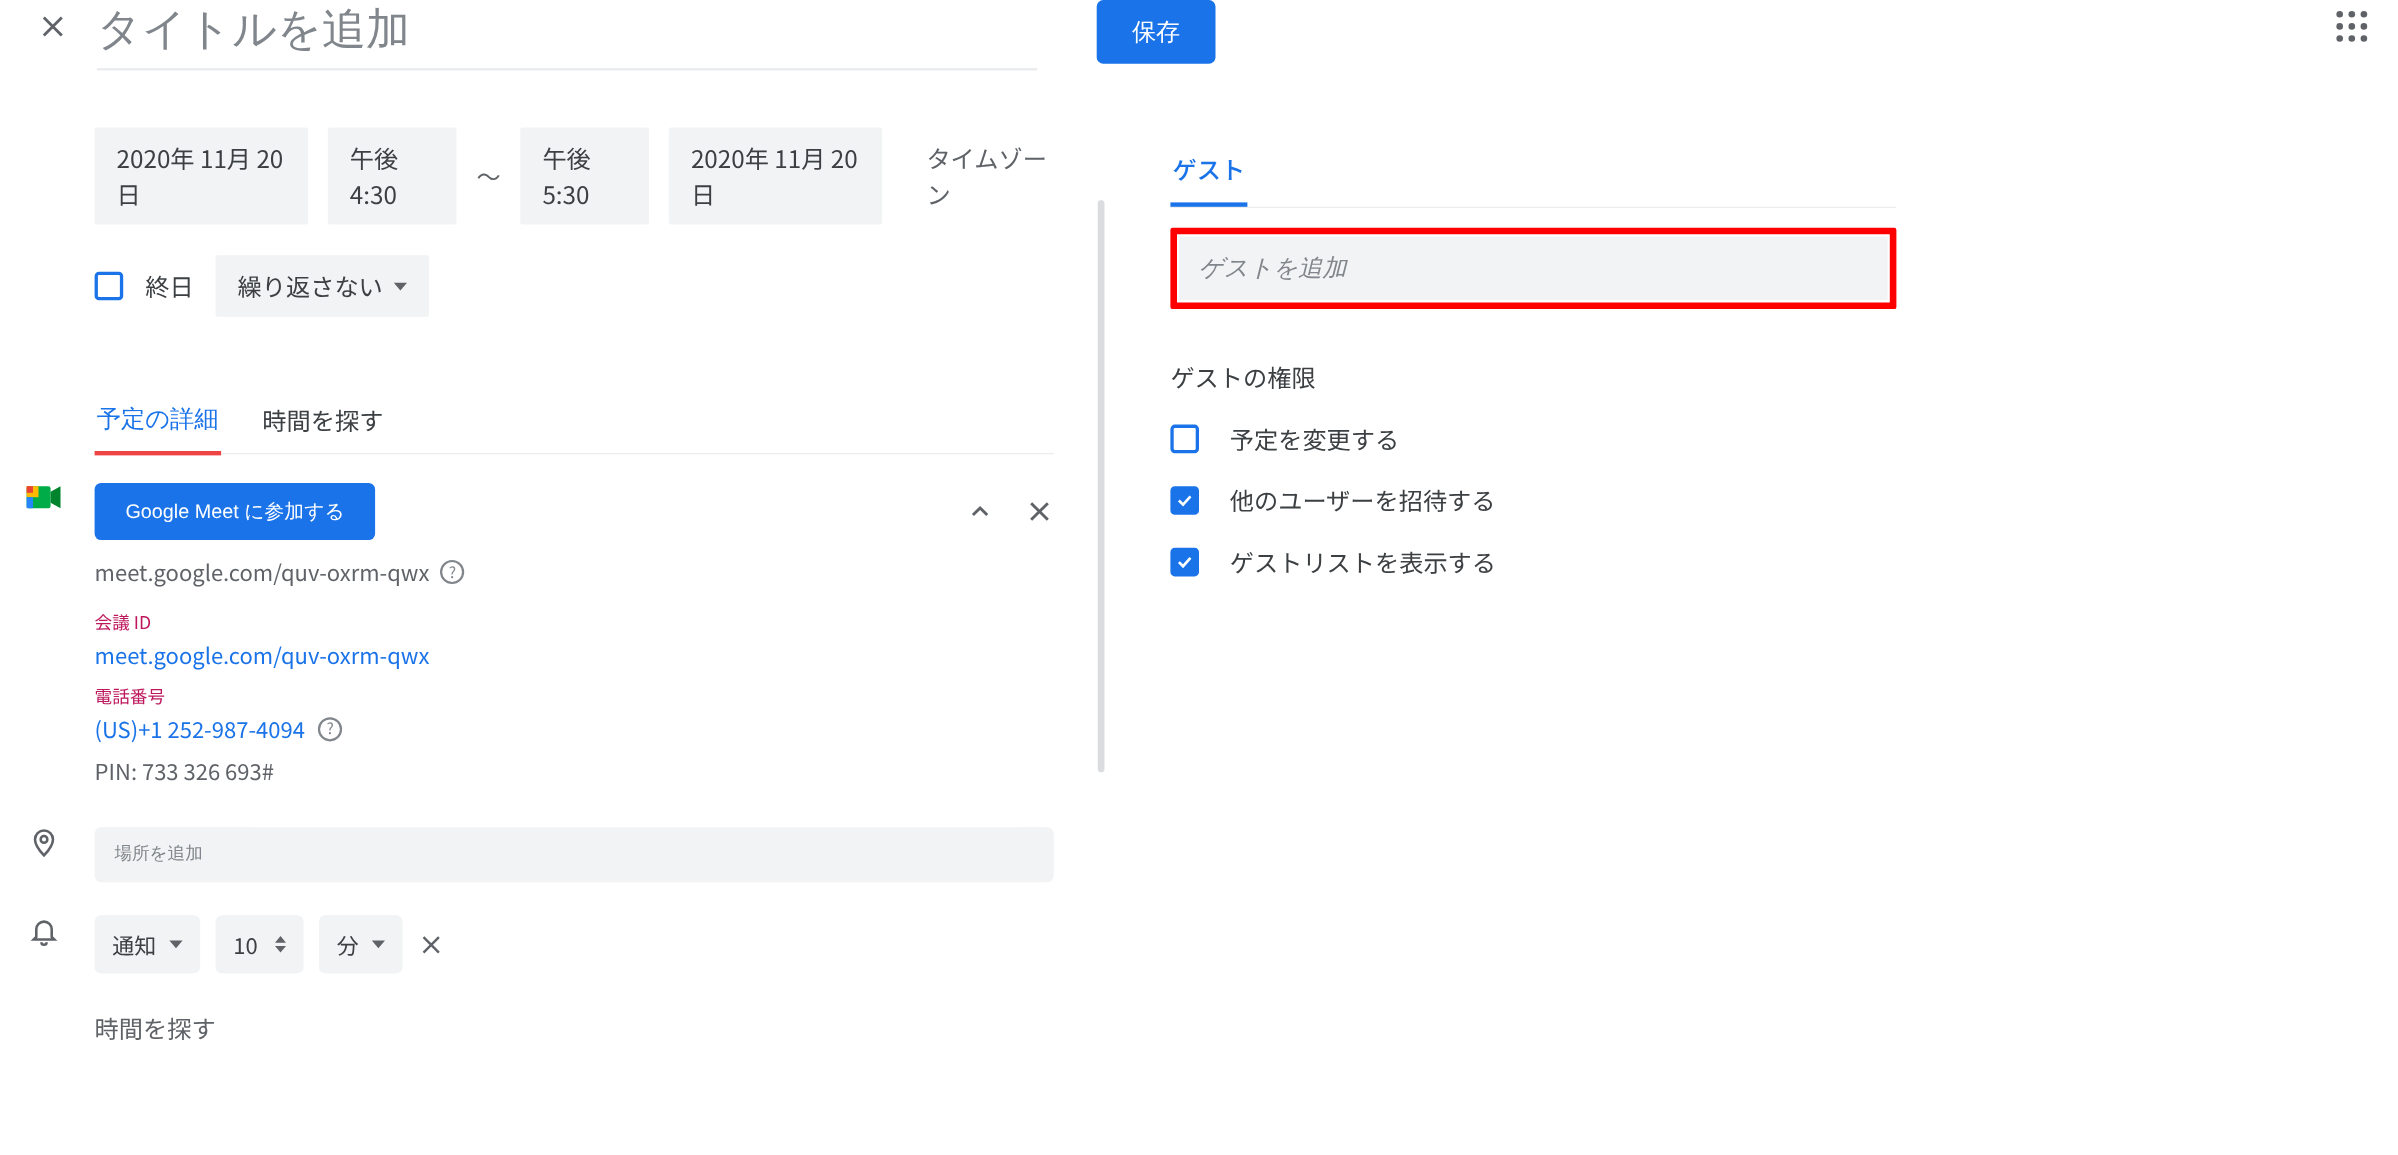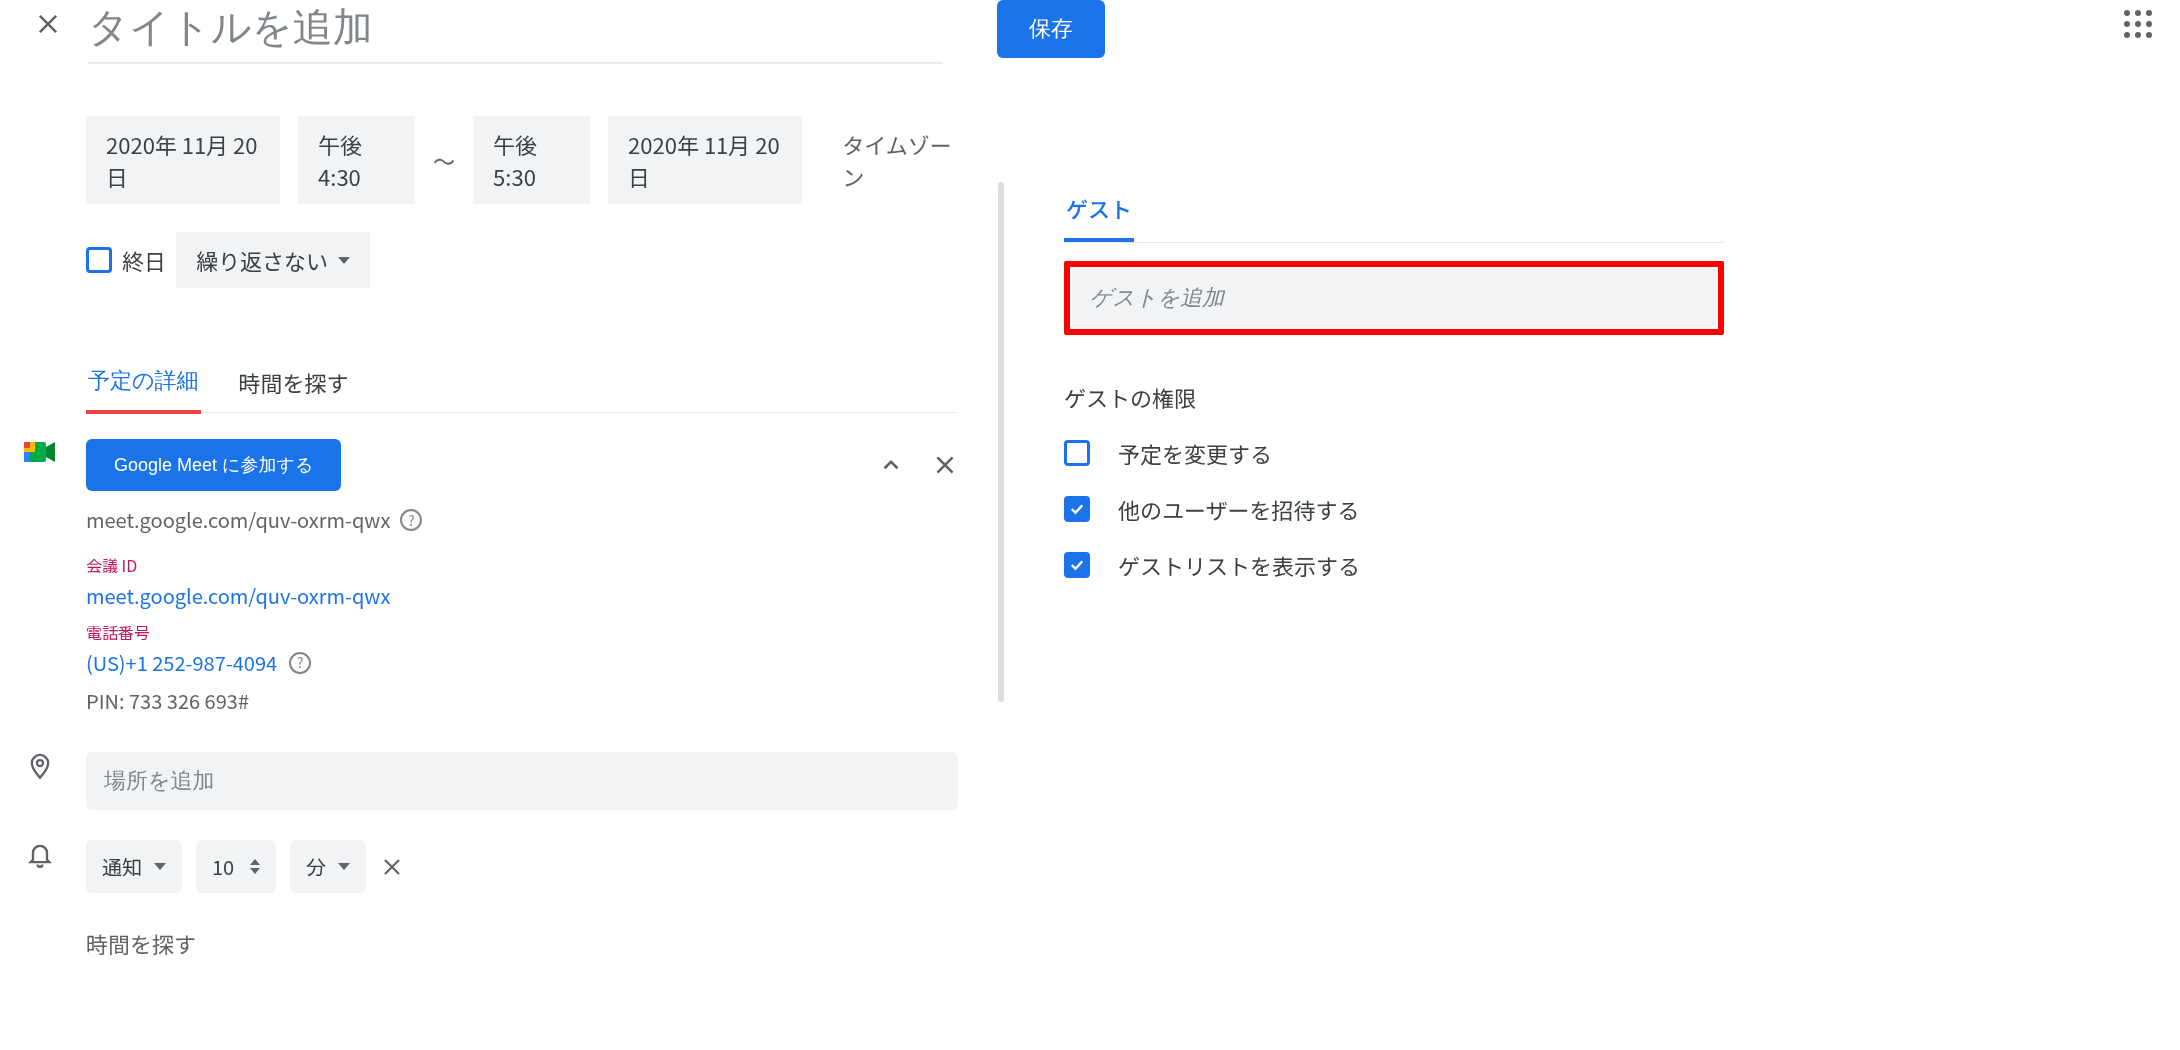--- a/index.html
+++ b/index.html
@@ -57,21 +57,21 @@
   
   .chip{
     background:#f1f3f4;border-radius:2px;padding:12px 20px;
     font-size:22px;color:#3c4043;display:inline-block;cursor:pointer;
   }
   .dt-row{display:flex;align-items:center;gap:18px;margin-top:44px;}
   .dt-sep{color:#5f6368;font-size:22px;}
   .tz-link{color:#5f6368;font-size:22px;margin-left:22px;cursor:pointer;}
 
   
-  .allday-row{display:flex;align-items:center;gap:10px;margin-top:28px;}
+  .allday-row{display:flex;align-items:center;gap:20px;margin-top:28px;}
   .chk{
     width:26px;height:26px;border:3px solid #1a73e8;border-radius:4px;
     display:inline-flex;align-items:center;justify-content:center;cursor:pointer;
     background:#fff;
   }
   .chk.filled{background:#1a73e8;}
   .chk.filled svg{color:#fff;}
   .chk-label{font-size:22px;color:#3c4043;}
   .repeat-chip{display:flex;align-items:center;gap:10px;}
   .caret-down{width:0;height:0;border-left:6px solid transparent;border-right:6px solid transparent;border-top:7px solid #5f6368;}
@@ -108,37 +108,37 @@
     display:inline-flex;align-items:center;justify-content:center;
     font-size:14px;color:#80868b;cursor:pointer;
   }
 
   .meet-details{margin-top:18px;line-height:1.7;}
   .meet-details .lbl{color:#be185d;font-size:16px;}
 
   
   .loc-input{
     width:100%;background:#f1f3f4;border:none;border-radius:6px;
-    font-size:22px;padding:16px 18px;color:#3c4043;outline:none;
+    font-size:16px;padding:16px 18px;color:#3c4043;outline:none;
   }
   .loc-input::placeholder{color:#80868b;}
 
   
   .notif-row{display:flex;align-items:center;gap:14px;}
   .mini-chip{background:#f1f3f4;border-radius:6px;padding:12px 16px;font-size:20px;color:#3c4043;display:flex;align-items:center;gap:12px;cursor:pointer;}
   .spinner{display:flex;flex-direction:column;gap:3px;}
   .spinner span{width:0;height:0;border-left:5px solid transparent;border-right:5px solid transparent;}
   .spinner .up{border-bottom:6px solid #5f6368;}
   .spinner .dn{border-top:6px solid #5f6368;}
   .x-btn{color:#5f6368;cursor:pointer;}
 
   .add-notif{color:#5f6368;font-size:22px;margin-top:34px;cursor:pointer;}
 
   
-  .r-tabs{display:flex;border-bottom:1px solid #e8eaed;margin-top:120px;}
+  .r-tabs{display:flex;border-bottom:1px solid #e8eaed;margin-top:66px;}
   .r-tab{font-size:22px;color:#1a73e8;padding:0 2px 14px 2px;border-bottom:4px solid #1a73e8;font-weight:500;}
   .guest-input-wrap{
     border:6px solid #ff0000;border-radius:2px;margin-top:18px;padding:2px;
   }
   .guest-input{
     width:100%;background:#f1f3f4;border:none;font-size:22px;
     padding:16px 18px;color:#3c4043;outline:none;font-style:italic;
   }
   .guest-input::placeholder{color:#80868b;}
 

